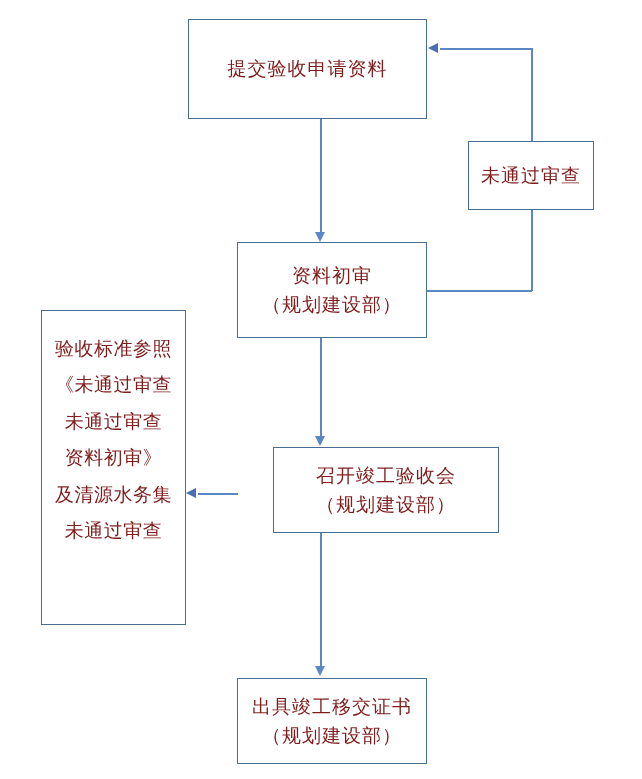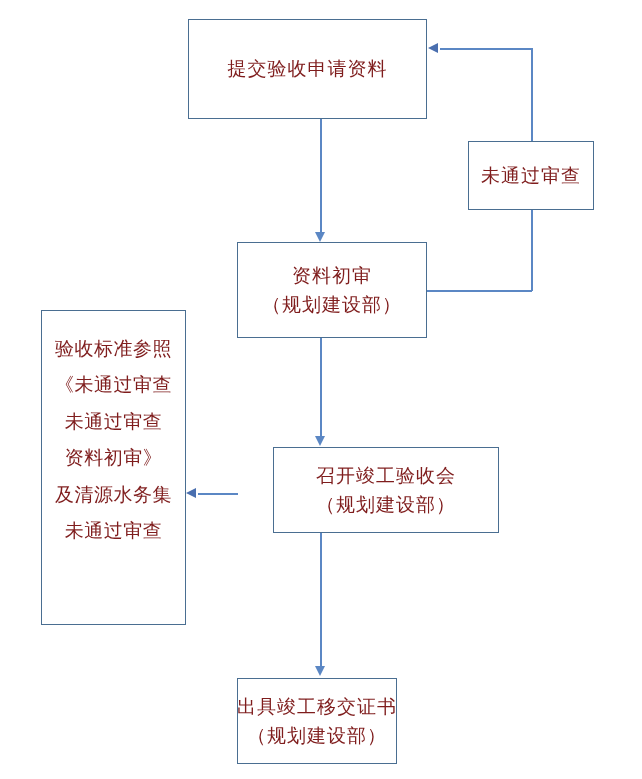--- a/index.html
+++ b/index.html
@@ -117,18 +117,18 @@
     <span class="line">资料初审》</span>
     <span class="line">及清源水务集</span>
     <span class="line">未通过审查</span>
   </div>
 
   <div class="node process" style="left:237px; top:447px; width:226px; height:86px;margin-left:36px;">
     <span class="line">召开竣工验收会</span>
     <span class="line">（规划建设部）</span>
   </div>
 
-  <div class="node process" style="left:237px; top:678px; width:160px; height:86px;">
+  <div class="node process" style="left:237px; top:678px; width:190px; height:86px;">
     <span class="line">出具竣工移交证书</span>
     <span class="line">（规划建设部）</span>
   </div>
 
 </div>
 
 </body></html>

